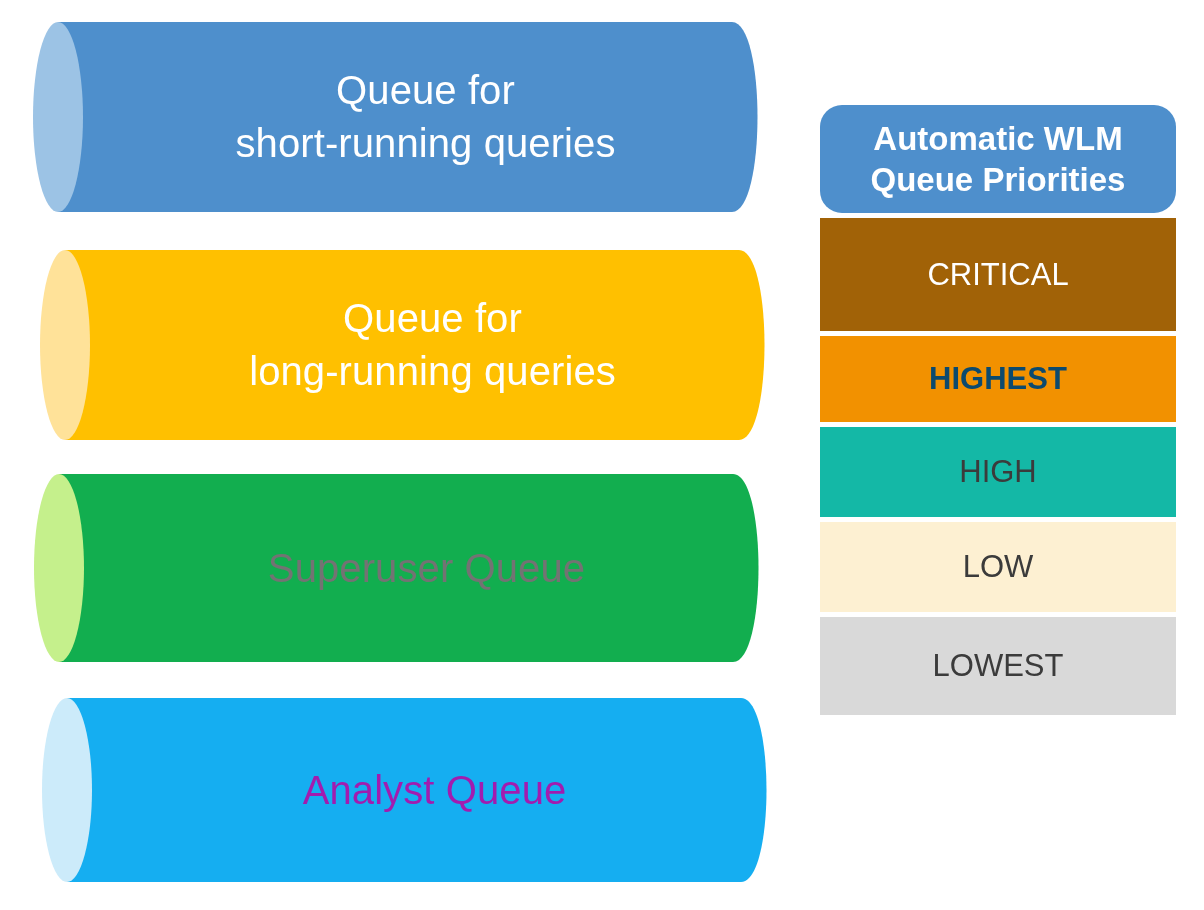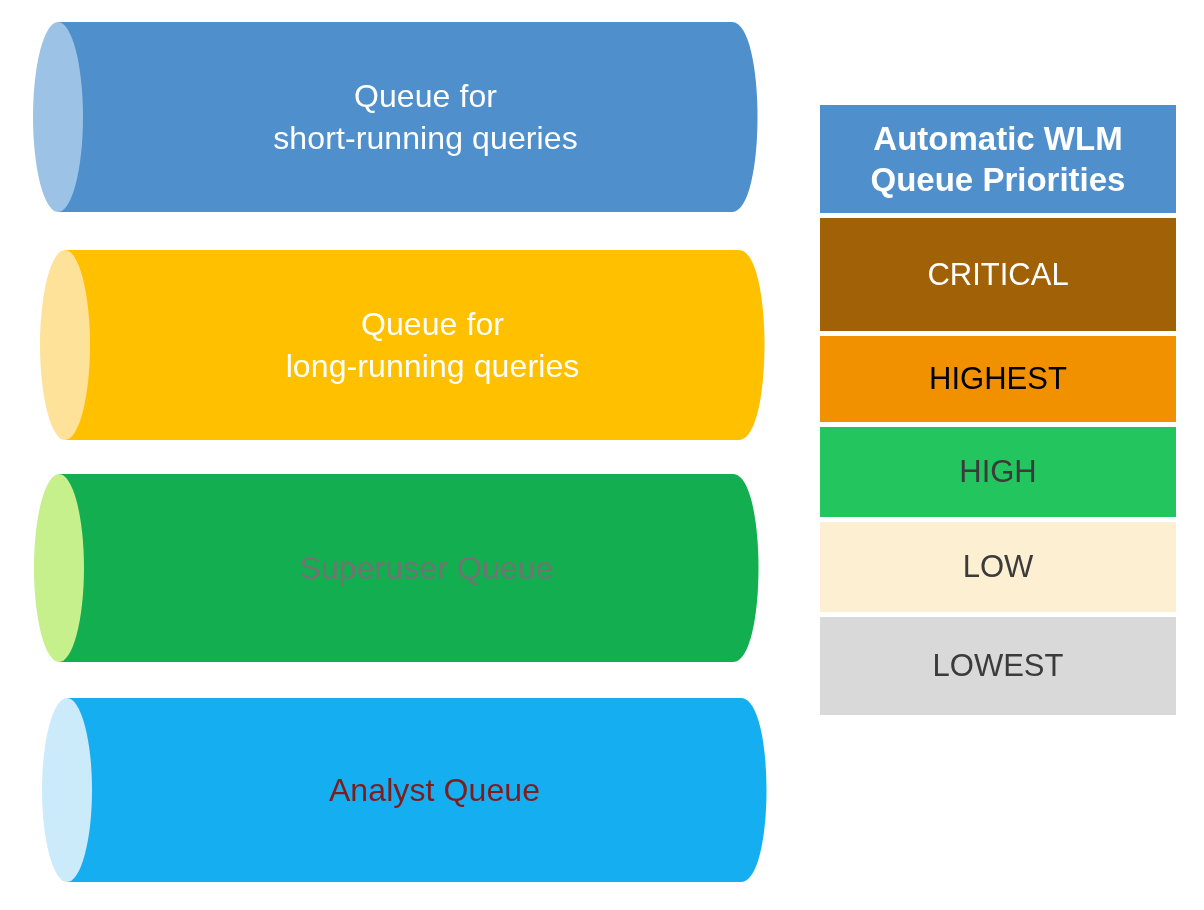--- a/index.html
+++ b/index.html
@@ -33,21 +33,21 @@
     position: absolute;
     left: 0;
     right: 0;
     top: 0;
     bottom: 0;
     display: flex;
     flex-direction: column;
     align-items: center;
     justify-content: center;
     color: #ffffff;
-    font-size: 32px;
+    font-size: 40px;
     line-height: 1.32;
     text-align: center;
     letter-spacing: 0.1px;
     padding-left: 52px;
     box-sizing: border-box;
     pointer-events: none;
     white-space: pre-line;
   }
 
   
@@ -111,34 +111,34 @@
           <path d="M 25 0 L 699 0 C 733 0, 733 188, 699 188 L 25 188 Z" fill="#12AE4F"></path>
           <ellipse cx="25" cy="94" rx="25" ry="94" fill="#C5F08C"></ellipse>
         </svg>
         <div class="cyl-label" style="color: #737373;">Superuser Queue</div>
       </div>
       <div class="cylinder" style="left: 42px; top: 698px; width: 733px; height: 184px;">
         <svg width="733" height="184" viewBox="0 0 733 184">
           <path d="M 25 0 L 699 0 C 733 0, 733 184, 699 184 L 25 184 Z" fill="#15AEF1"></path>
           <ellipse cx="25" cy="92" rx="25" ry="92" fill="#CCEBFA"></ellipse>
         </svg>
-        <div class="cyl-label" style="color: #7f1d1d;">Analyst Queue</div>
+        <div class="cyl-label" style="color: #a21caf;">Analyst Queue</div>
       </div>
     </div>
 
   <div id="priority-table">
-      <div class="prio-row header" style="background: rgb(78, 143, 204); color: rgb(255, 255, 255); height: 108px;">Automatic WLM
+      <div class="prio-row header" style="background: rgb(78, 143, 204); color: rgb(255, 255, 255); height: 108px; border-radius: 22px;">Automatic WLM
 Queue Priorities</div>
       <div class="prio-row item" style="background: #a16207; color: rgb(255, 255, 255); height: 113px;">
         <span>CRITICAL</span>
       </div>
-      <div class="prio-row item" style="background: rgb(242, 145, 0); color: #000000; height: 86px;">
+      <div class="prio-row item" style="background: rgb(242, 145, 0); color: #0c4a6e; height: 86px; font-weight: bold;">
         <span>HIGHEST</span>
       </div>
-      <div class="prio-row item" style="background: #22c55e; color: rgb(59, 59, 59); height: 90px;">
+      <div class="prio-row item" style="background: #14b8a6; color: rgb(59, 59, 59); height: 90px;">
         <span>HIGH</span>
       </div>
       <div class="prio-row item" style="background: rgb(253, 240, 210); color: rgb(59, 59, 59); height: 90px; align-items: center;">
         <span>LOW</span>
       </div>
       <div class="prio-row item" style="background: rgb(217, 217, 217); color: rgb(59, 59, 59); height: 98px;">
         <span>LOWEST</span>
       </div>
     </div>
 

